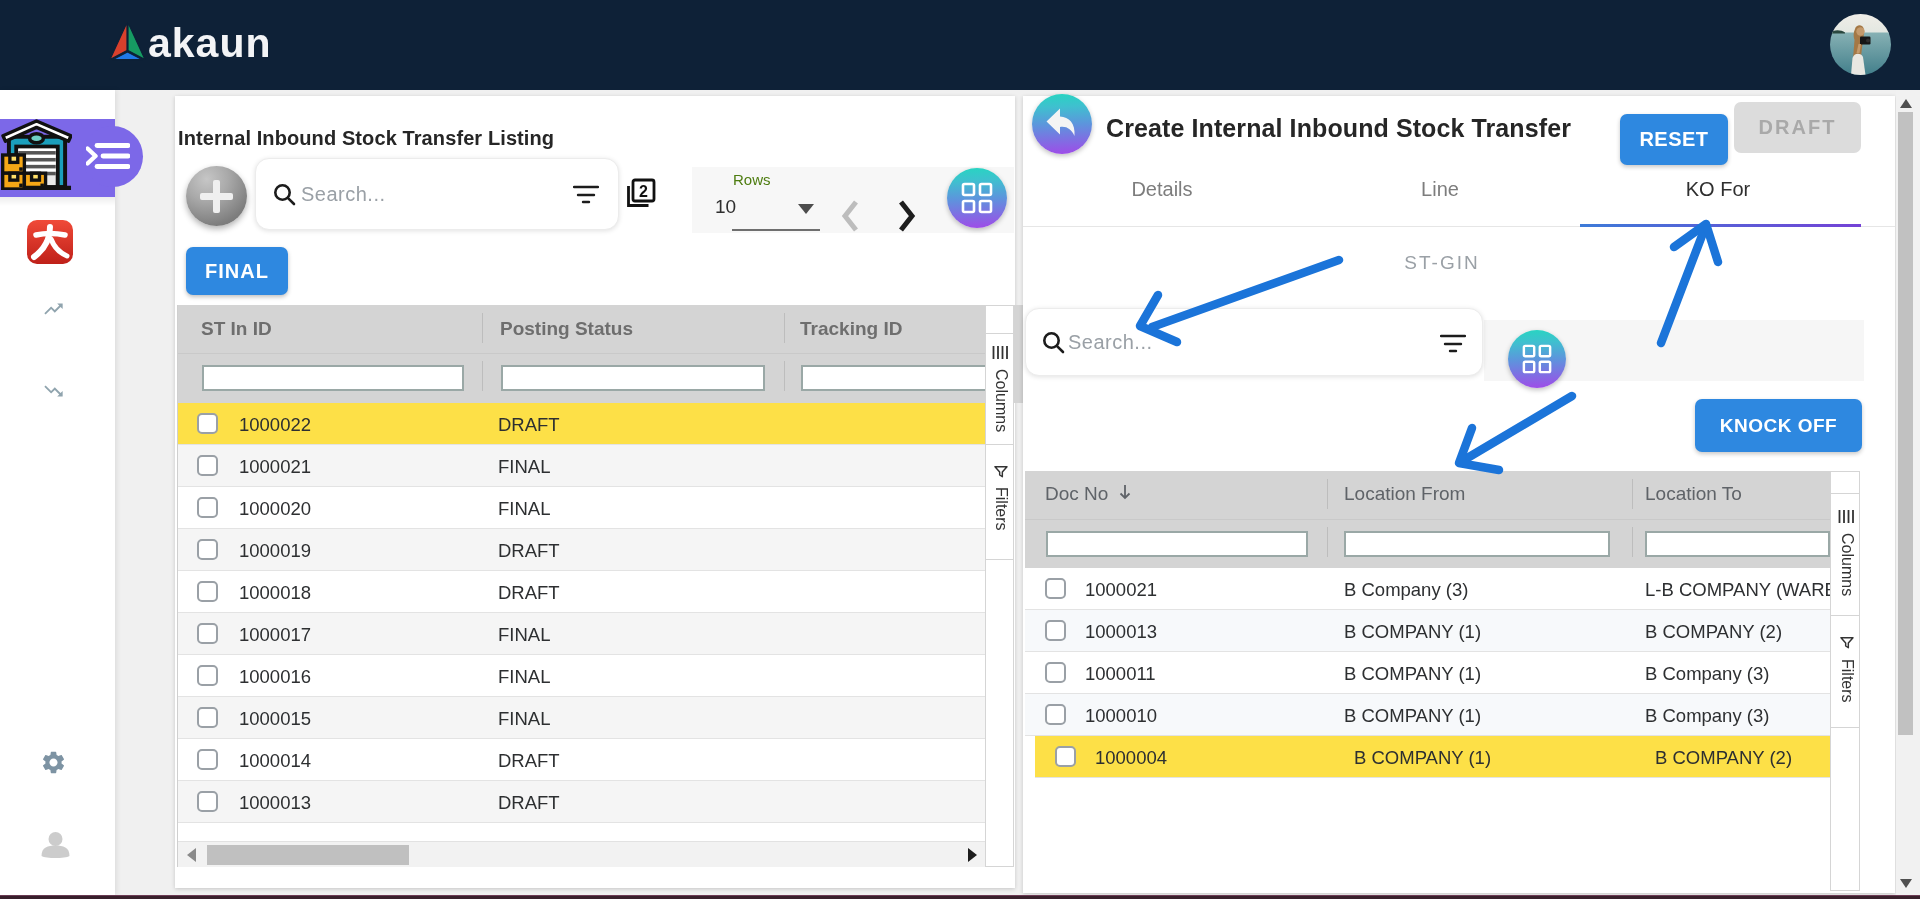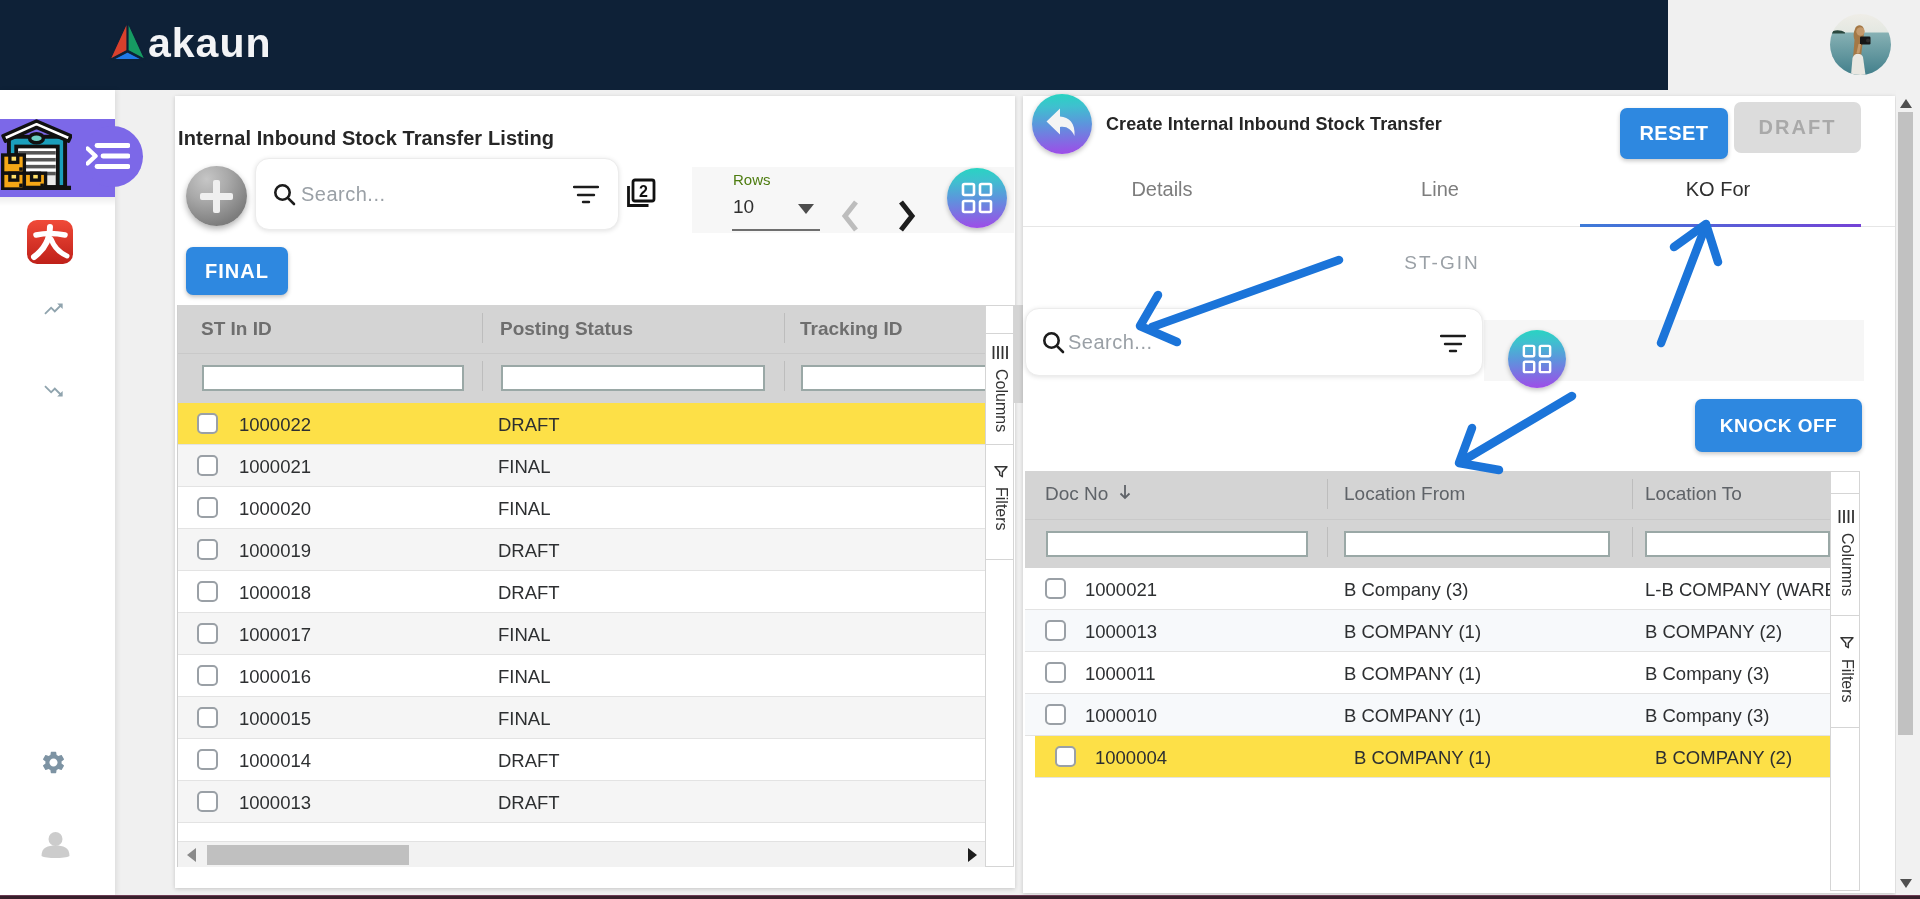--- a/index.html
+++ b/index.html
@@ -1,20 +1,20 @@
 <!DOCTYPE html>
 <html><head>
 <meta charset="utf-8">
 <style>
 * { margin:0; padding:0; box-sizing:border-box; }
 html,body { width:1920px; height:899px; overflow:hidden; font-family:"Liberation Sans", sans-serif; background:#f0f0f0; }
 #stage { position:relative; width:1920px; height:899px; }
 
 
-#navbar { position:absolute; left:0; top:0; width:1668px; height:90px; background:#0e2137; }
+#navbar { position:absolute; left:0; top:0; width:1920px; height:90px; background:#0e2137; }
 #logo { position:absolute; left:108px; top:21px; }
 #logotext { position:absolute; left:148px; top:20px; color:#f3f4f6; font-size:41px; font-weight:bold; letter-spacing:1px; }
 #avatar { position:absolute; left:1830px; top:14px; width:61px; height:61px; border-radius:50%; overflow:hidden; }
 
 
 #sidebar { position:absolute; left:0; top:90px; width:115px; height:805px; background:#fff; box-shadow:2px 0 5px rgba(0,0,0,0.08); z-index:5; }
 #pill { position:absolute; left:0; top:29px; width:115px; height:78px; background:#7c68e8; }
 #pillbulge { position:absolute; left:82px; top:36px; width:61px; height:61px; border-radius:50%; background:#7c68e8; }
 #pillshadow { position:absolute; left:0; top:107px; width:115px; height:9px; background:linear-gradient(180deg, rgba(0,0,0,0.07), rgba(0,0,0,0)); }
 
@@ -46,23 +46,23 @@
 .trow { position:absolute; border-bottom:1px solid #e3e3e3; }
 .cbox { position:absolute; width:21px; height:21px; border:2px solid #9aa0a6; border-radius:5px; background:#fff; }
 .cell { position:absolute; color:#2d2f31; font-size:18.5px; }
 .vsep { position:absolute; width:1px; background:#bdbdbd; }
 
 
 .vstrip { position:absolute; background:#fff; border:1px solid #d5d5d5; }
 .vtab-text { position:absolute; color:#333; font-size:16px; writing-mode:vertical-rl; }
 
 
-#titleR { position:absolute; left:83px; top:18px; font-size:18px; letter-spacing:0.1px; }
+#titleR { position:absolute; left:83px; top:18px; font-size:25px; letter-spacing:0.1px; }
 .bluebtn { position:absolute; background:#2e88e0; border-radius:7px; color:#fff; font-weight:bold; text-align:center; box-shadow:0 2px 4px rgba(0,0,0,0.22); }
-#resetbtn { left:597px; top:12px; width:108px; height:51px; font-size:20px; line-height:51px; letter-spacing:0.5px; }
+#resetbtn { left:597px; top:18px; width:108px; height:51px; font-size:20px; line-height:51px; letter-spacing:0.5px; }
 #createbtn { position:absolute; left:711px; top:6px; width:127px; height:51px; background:#dcdcdc; border-radius:7px; color:#a9a9a9; font-size:20px; font-weight:bold; text-align:center; line-height:51px; letter-spacing:2px; }
 .tab { position:absolute; top:82px; width:278px; text-align:center; font-size:20px; color:#7d7d7d; }
 #tabline { position:absolute; left:0; top:130px; width:872px; height:1px; background:#e6e6e6; }
 #tabind { position:absolute; left:557px; top:128px; width:281px; height:3px; background:linear-gradient(90deg,#3d7bd8,#7442d6); }
 #stgin { position:absolute; left:0; top:156px; width:838px; text-align:center; font-size:19px; color:#9aa0a6; letter-spacing:2px; }
 #bandR { position:absolute; left:461px; top:224px; width:380px; height:61px; background:#f6f6f6; }
 #knockoff { left:672px; top:303px; width:167px; height:53px; font-size:19px; line-height:53px; letter-spacing:0.5px; }
 
 
 #wsb { position:absolute; left:1896px; top:90px; width:24px; height:805px; background:#f1f1f1; }
@@ -195,21 +195,21 @@
       </svg>
     <svg style="position:absolute; left:447px; top:81px;" width="36" height="36" viewBox="0 0 36 36">
         <g fill="none" stroke="#111" stroke-width="2.8">
           <rect x="11" y="3" width="21" height="21" rx="2"></rect>
           <path d="M6.5 9 v19.5 h20"></path>
         </g>
         <text x="21.5" y="19.5" font-size="16" font-weight="bold" fill="#111" text-anchor="middle" font-family="Liberation Sans, sans-serif">2</text>
       </svg>
     <div id="rowsband">
       <div style="position:absolute; left:41px; top:4px; font-size:15px; color:#4d7c0f;">Rows</div>
-      <div style="position:absolute; left:41px; top:29px; font-size:19px; color:#2f2f2f;">10</div>
+      <div style="position:absolute; left:23px; top:29px; font-size:19px; color:#2f2f2f;">10</div>
       <div style="position:absolute; left:40px; top:62px; width:88px; height:2px; background:#6f6f6f;"></div>
       <div style="position:absolute; left:106px; top:37px; width:0; height:0; border-left:8px solid transparent; border-right:8px solid transparent; border-top:10px solid #4d4d4d;"></div>
       <svg style="position:absolute; left:148px; top:32px;" width="20" height="34" viewBox="0 0 20 34">
           <path d="M16 3 L5 17 L16 31" fill="none" stroke="#bdbdbd" stroke-width="5"></path>
         </svg>
       <svg style="position:absolute; left:205px; top:32px;" width="20" height="34" viewBox="0 0 20 34">
           <path d="M4 3 L15 17 L4 31" fill="none" stroke="#1d1d1d" stroke-width="5"></path>
         </svg>
     </div>
     <div class="gradbtn" style="left:772px; top:72px; width:60px; height:60px;">

